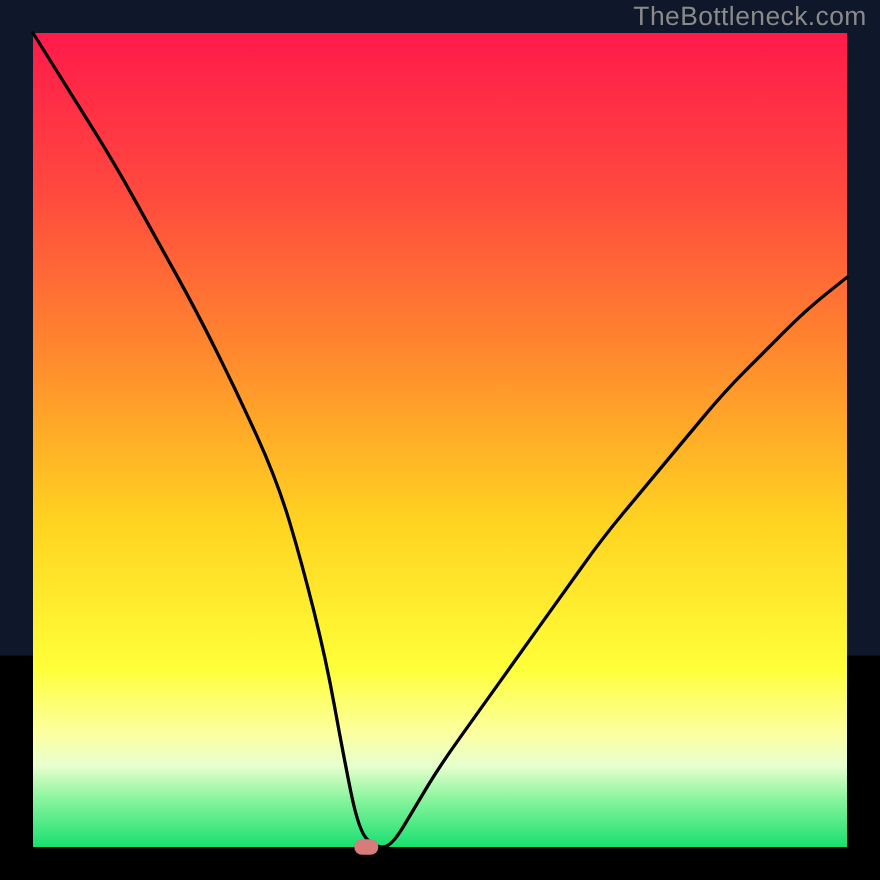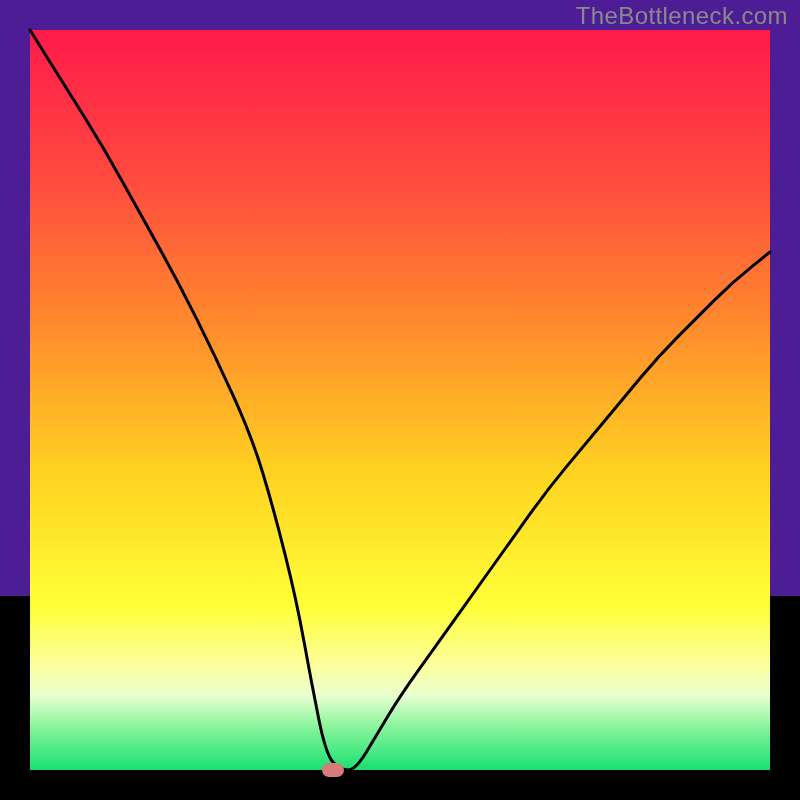--- a/index.html
+++ b/index.html
@@ -10,21 +10,21 @@
     background: #000;
     overflow: hidden;
     font-family: Arial, Helvetica, sans-serif;
   }
   .frame {
     position: absolute;
     left: 0;
     top: 0;
     width: 800px;
     height: 596px;
-    background: #4c1d95;
+    background: #0f172a;
     text-align: right;
   }
   .plot {
     position: absolute;
     left: 30px;
     top: 30px;
     width: 740px;
     height: 740px;
     background: linear-gradient(
       to bottom,

